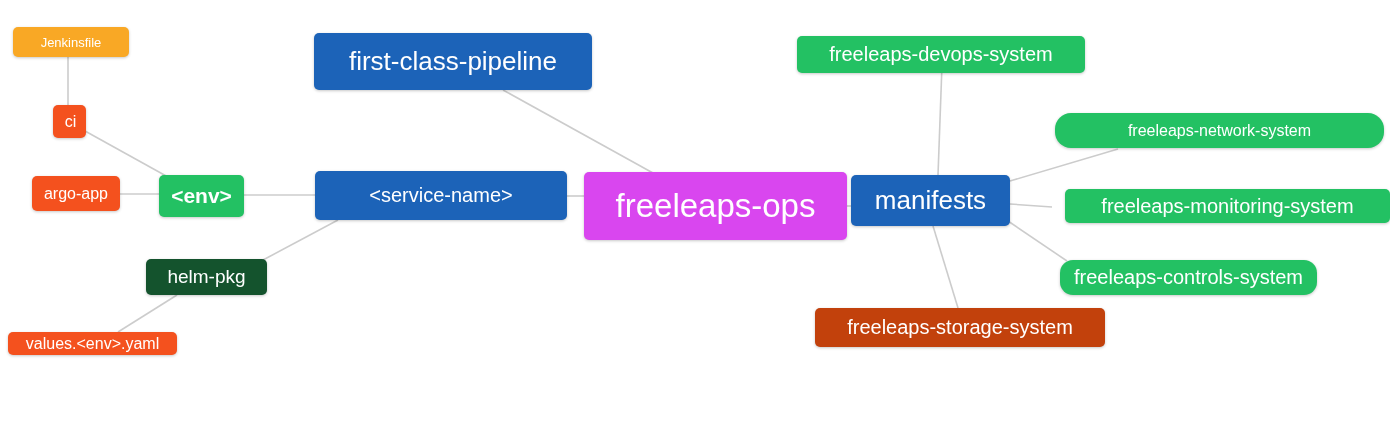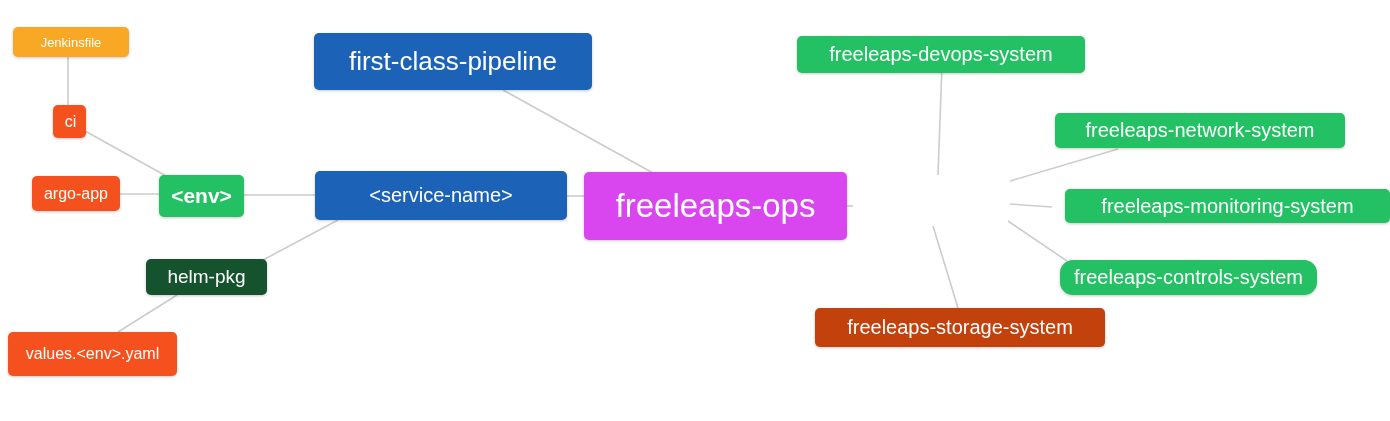--- a/index.html
+++ b/index.html
@@ -63,23 +63,24 @@
       <line x1="1010" y1="204" x2="1052" y2="207" stroke="#cccccc" stroke-width="1.6"></line>
       <line x1="1008" y1="221" x2="1067" y2="261" stroke="#cccccc" stroke-width="1.6"></line>
       <line x1="933" y1="226" x2="958" y2="308" stroke="#cccccc" stroke-width="1.6"></line>
     </svg>
   <div class="nodes">
       <div class="node" style="left: 13px; top: 27px; width: 116px; height: 30px; font-size: 13px; background: rgb(249, 168, 37); color: rgb(255, 255, 255);">Jenkinsfile</div>
       <div class="node" style="left: 53px; top: 105px; width: 33px; height: 33px; font-size: 16px; background: rgb(244, 81, 30); color: rgb(255, 255, 255); padding-left: 8px;">ci</div>
       <div class="node" style="left: 32px; top: 176px; width: 88px; height: 35px; font-size: 16px; background: rgb(244, 81, 30); color: rgb(255, 255, 255);">argo-app</div>
       <div class="node" style="left: 159px; top: 175px; width: 85px; height: 42px; font-size: 21px; background: rgb(35, 193, 99); color: rgb(255, 255, 255); font-weight: bold;">&lt;env&gt;</div>
       <div class="node" style="left: 146px; top: 259px; width: 121px; height: 36px; font-size: 19px; background: #14532d; color: rgb(255, 255, 255);">helm-pkg</div>
-      <div class="node" style="left: 8px; top: 332px; width: 169px; height: 44px; font-size: 16px; background: rgb(244, 81, 30); color: rgb(255, 255, 255);">values.&lt;env&gt;.yaml</div>
+      <div class="node" style="left: 8px; top: 332px; width: 169px; height: 23px; font-size: 16px; background: rgb(244, 81, 30); color: rgb(255, 255, 255);">values.&lt;env&gt;.yaml</div>
       <div class="node" style="left: 314px; top: 33px; width: 278px; height: 57px; font-size: 26px; background: rgb(28, 99, 184); color: rgb(255, 255, 255);">first-class-pipeline</div>
       <div class="node" style="left: 315px; top: 171px; width: 252px; height: 49px; font-size: 20px; background: rgb(28, 99, 184); color: rgb(255, 255, 255);">&lt;service-name&gt;</div>
       <div class="node" style="left: 584px; top: 172px; width: 263px; height: 68px; font-size: 33px; background: #d946ef; color: rgb(255, 255, 255);">freeleaps-ops</div>
+      <div class="node" style="left: 851px; top: 175px; width: 159px; height: 51px; font-size: 26px; background: rgb(28, 99, 184); color: rgb(255, 255, 255);">manifests</div>
       <div class="node" style="left: 797px; top: 28px; width: 288px; height: 37px; font-size: 20px; background: rgb(35, 193, 99); color: rgb(255, 255, 255); margin-top: 8px;">freeleaps-devops-system</div>
-      <div class="node" style="left: 1055px; top: 113px; width: 290px; height: 35px; font-size: 20px; background: rgb(35, 193, 99); color: rgb(255, 255, 255);">freeleaps-network-system</div>
+      <div class="node" style="left: 1055px; top: 113px; width: 329px; height: 35px; font-size: 16px; background: rgb(35, 193, 99); color: rgb(255, 255, 255); border-radius: 16px;">freeleaps-network-system</div>
       <div class="node" style="left: 1052px; top: 189px; width: 325px; height: 34px; font-size: 20px; background: rgb(35, 193, 99); color: rgb(255, 255, 255); margin-left: 13px;">freeleaps-monitoring-system</div>
       <div class="node" style="left: 1060px; top: 260px; width: 257px; height: 35px; font-size: 20px; background: rgb(35, 193, 99); color: rgb(255, 255, 255); border-radius: 13px;">freeleaps-controls-system</div>
       <div class="node" style="left: 815px; top: 308px; width: 290px; height: 39px; font-size: 20px; background: #c2410c; color: rgb(255, 255, 255);">freeleaps-storage-system</div>
     </div>
 </div>
 
 </body></html>

